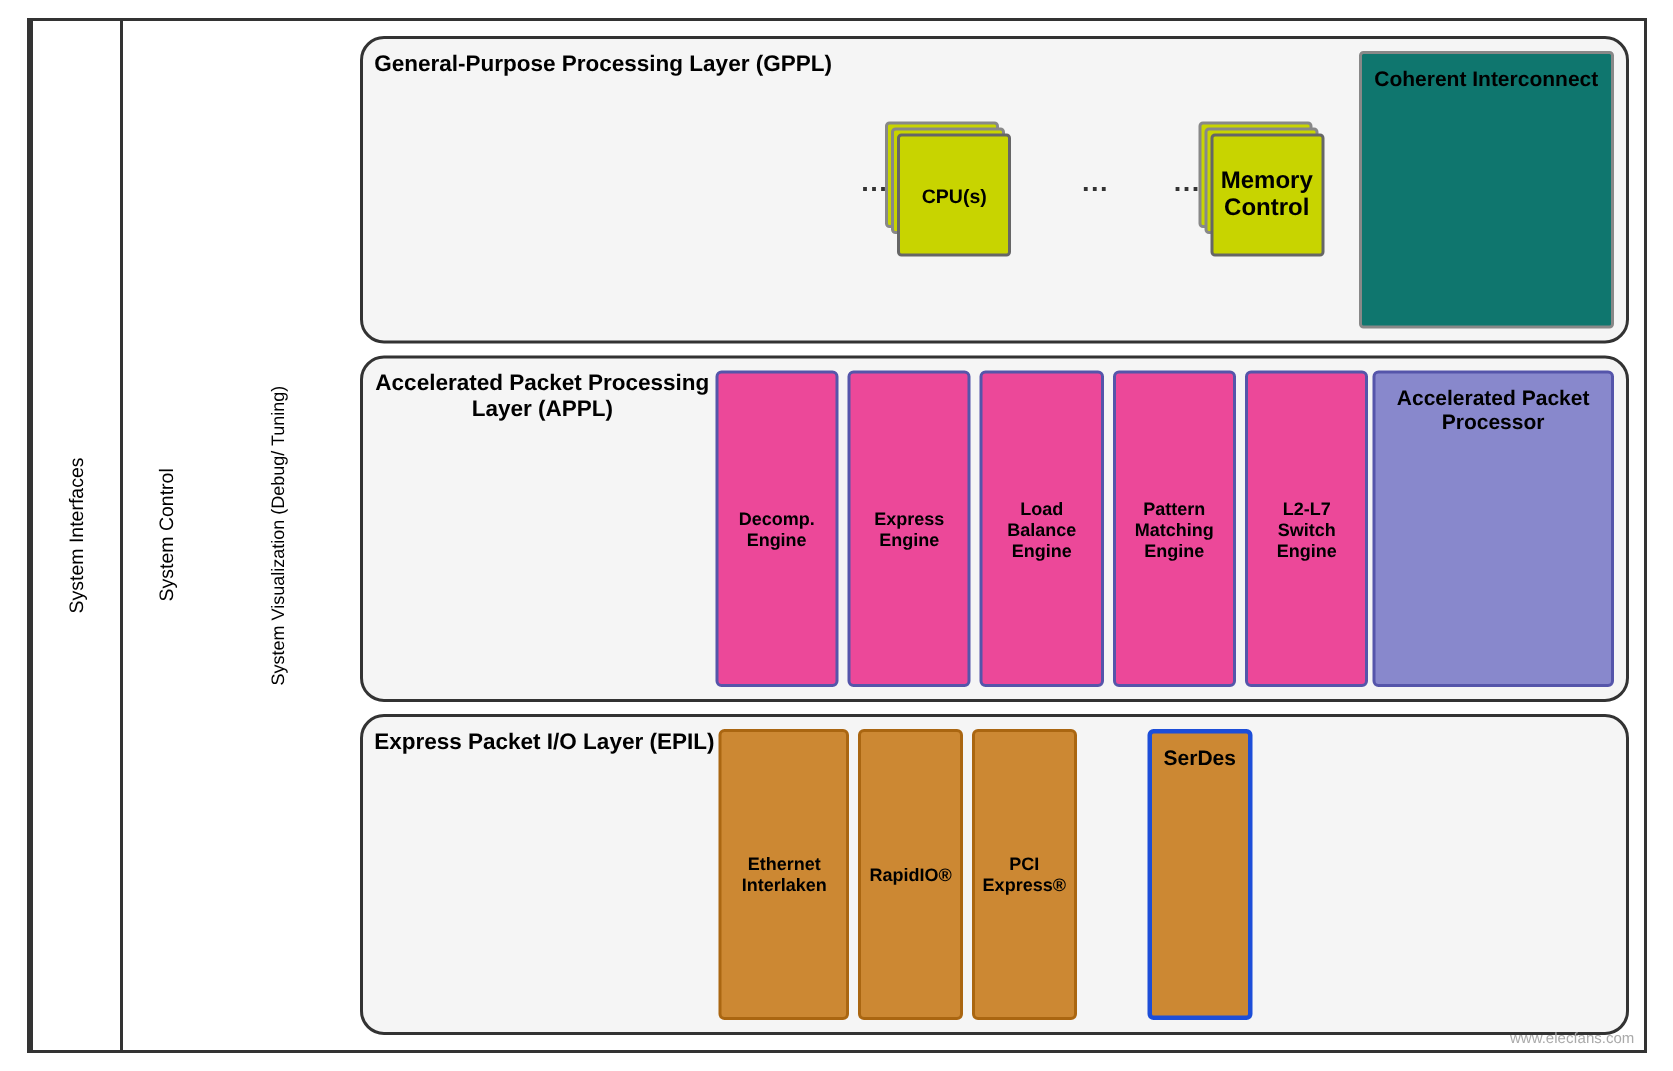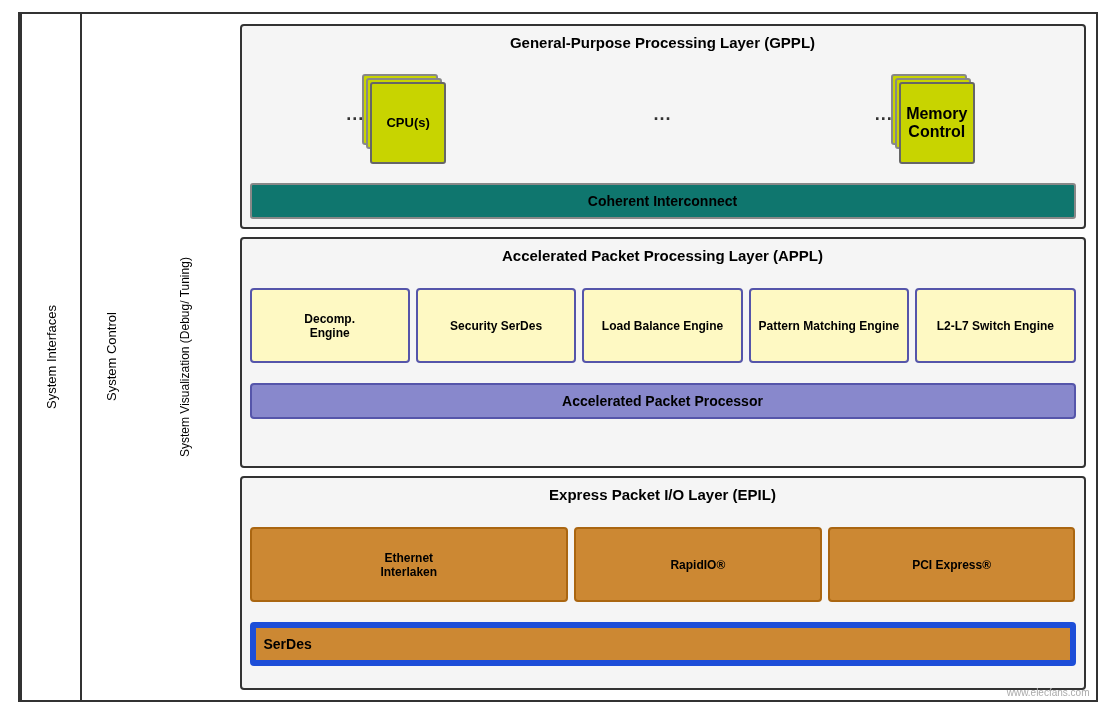--- a/index.html
+++ b/index.html
@@ -59,25 +59,24 @@
     .main-content {
       flex: 1;
       display: flex;
       flex-direction: column;
       padding: 10px;
       gap: 8px;
     }
     
     .layer-box {
       border: 2px solid #333;
-      border-radius: 4px;
+      border-radius: 16px;
       padding: 8px;
       display: flex;
-      flex-direction: column;
-      gap: 20px;
+      gap: 3px;
     }
     .layer-title {
       text-align: center;
       font-size: 15px;
       font-weight: bold;
       margin-bottom: 4px;
     }
     
     .gppl-layer {
       flex: 2.2;
@@ -156,21 +155,21 @@
       flex: 2.5;
       background: #f5f5f5;
     }
     .appl-engines {
       display: flex;
       flex-direction: row;
       gap: 6px;
       justify-content: space-between;
     }
     .engine-box {
-      background: #fef9c3;
+      background: #ec4899;
       border: 2px solid #5555aa;
       border-radius: 4px;
       display: flex;
       align-items: center;
       justify-content: center;
       text-align: center;
       font-size: 12px;
       font-weight: bold;
       color: #000;
       padding: 8px 6px;
@@ -209,25 +208,26 @@
       color: #000000;
       padding: 8px 4px;
       flex: 1;
       min-height: 75px;
     }
     .epil-box.wide {
       flex: 1.3;
     }
     .serdes-box {
       background: #cc8833;
-      border: 6px solid #1d4ed8;
+      border: 3px solid #1d4ed8;
       border-radius: 4px;
       padding: 8px;
       font-size: 14px;
       font-weight: bold;
+      margin-left: 44px;
     }
     .watermark {
       position: absolute;
       bottom: 2px;
       right: 6px;
       font-size: 10px;
       color: #aaa;
     }
   </style>
 </head>
@@ -282,21 +282,21 @@
       <div class="coherent-interconnect">Coherent Interconnect</div>
     </div>
 
     <div class="layer-box appl-layer">
       <div class="layer-title">Accelerated Packet Processing Layer (APPL)</div>
       <div class="appl-engines">
         <div class="engine-box">
           <span>Decomp.<br>Engine</span>
         </div>
         <div class="engine-box">
-          <span>Security SerDes</span>
+          <span>Express Engine</span>
         </div>
         <div class="engine-box">
           <span>Load Balance Engine</span>
         </div>
         <div class="engine-box">
           <span>Pattern Matching Engine</span>
         </div>
         <div class="engine-box">
           <span>L2-L7 Switch Engine</span>
         </div>

